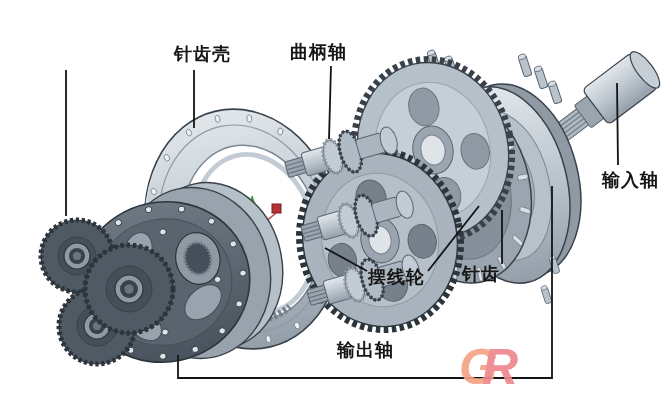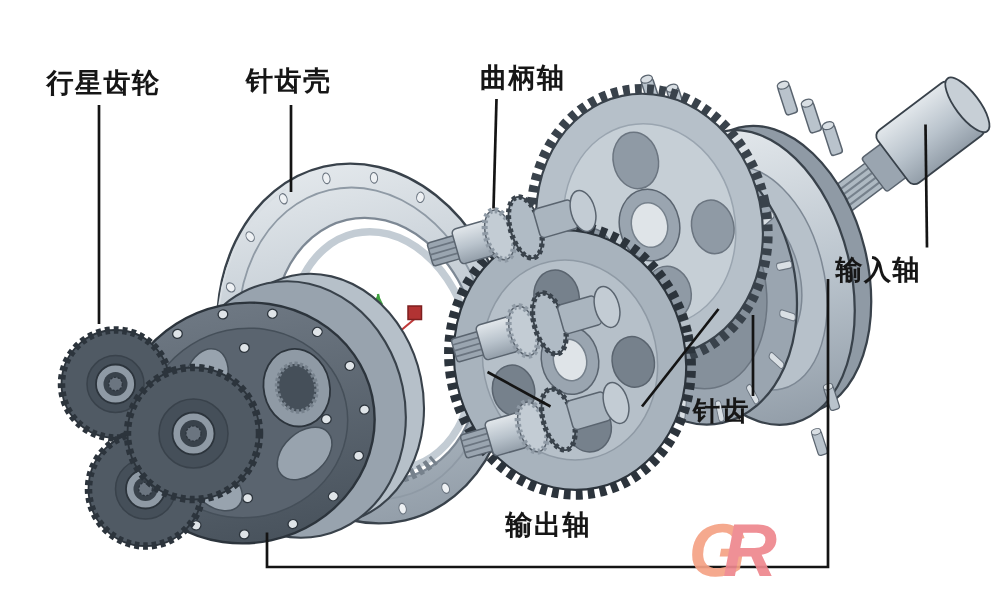--- a/index.html
+++ b/index.html
@@ -256,24 +256,24 @@
     <line x1="194" y1="70" x2="194" y2="128"></line>
     <line x1="331" y1="66" x2="329" y2="139"></line>
     <line x1="617" y1="83" x2="618" y2="165"></line>
     <line x1="367" y1="271" x2="325" y2="248"></line>
     <line x1="428" y1="271" x2="479" y2="206"></line>
     <line x1="502" y1="210" x2="502" y2="264"></line>
     <polyline points="178,355 178,378 552,378 552,186"></polyline>
   </g>
 </svg>
 
-<div class="part-label" style="left:31px;top:45px">行星齿轮</div>
-<div class="part-label" style="left:164px;top:44px">针齿壳</div>
-<div class="part-label" style="left:320px;top:42px">曲柄轴</div>
-<div class="part-label" style="left:557px;top:170px">输入轴</div>
+<div class="part-label" style="left:174px;top:44px">针齿壳</div>
+<div class="part-label" style="left:290px;top:42px">曲柄轴</div>
+<div class="part-label" style="left:602px;top:170px">输入轴</div>
+<div class="part-label" style="left:368px;top:267px">摆线轮</div>
 <div class="part-label" style="left:462px;top:264px">针齿</div>
 <div class="part-label" style="left:337px;top:340px">输出轴</div>
 
 <div class="watermark">
   <span class="g">G</span><span class="r">R</span>
 </div>
 
 </div>
 
 </body></html>

